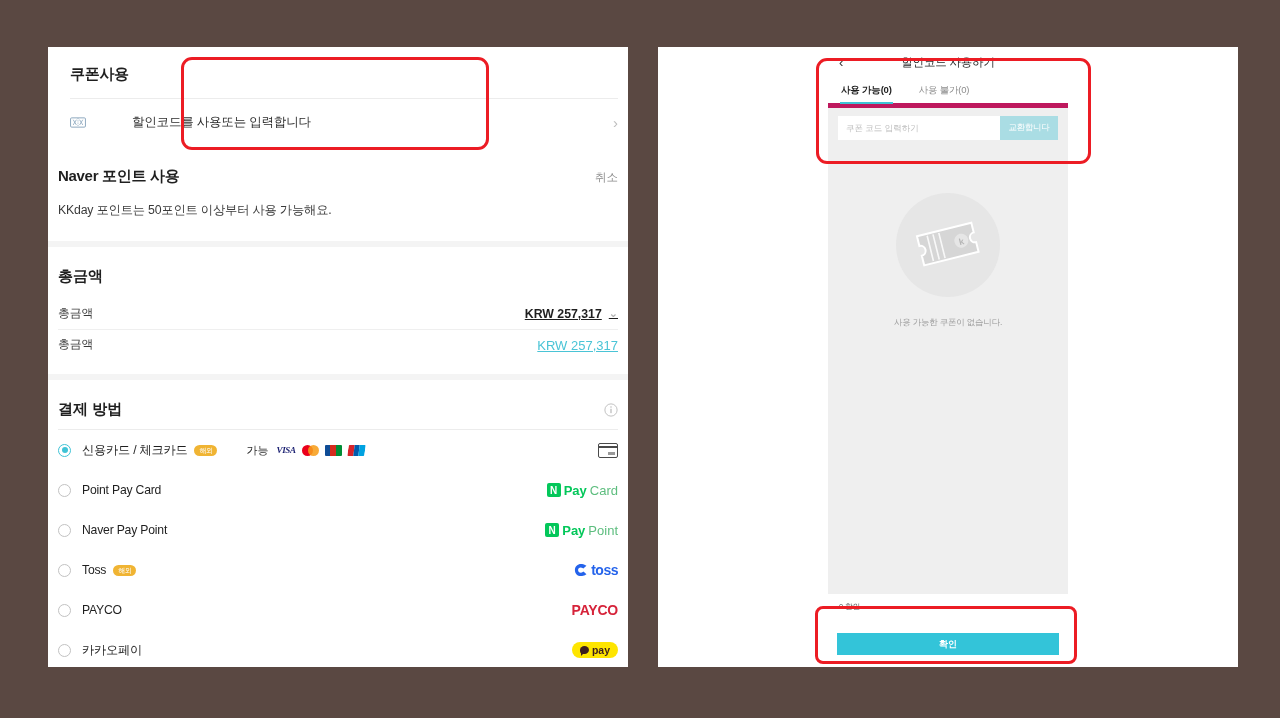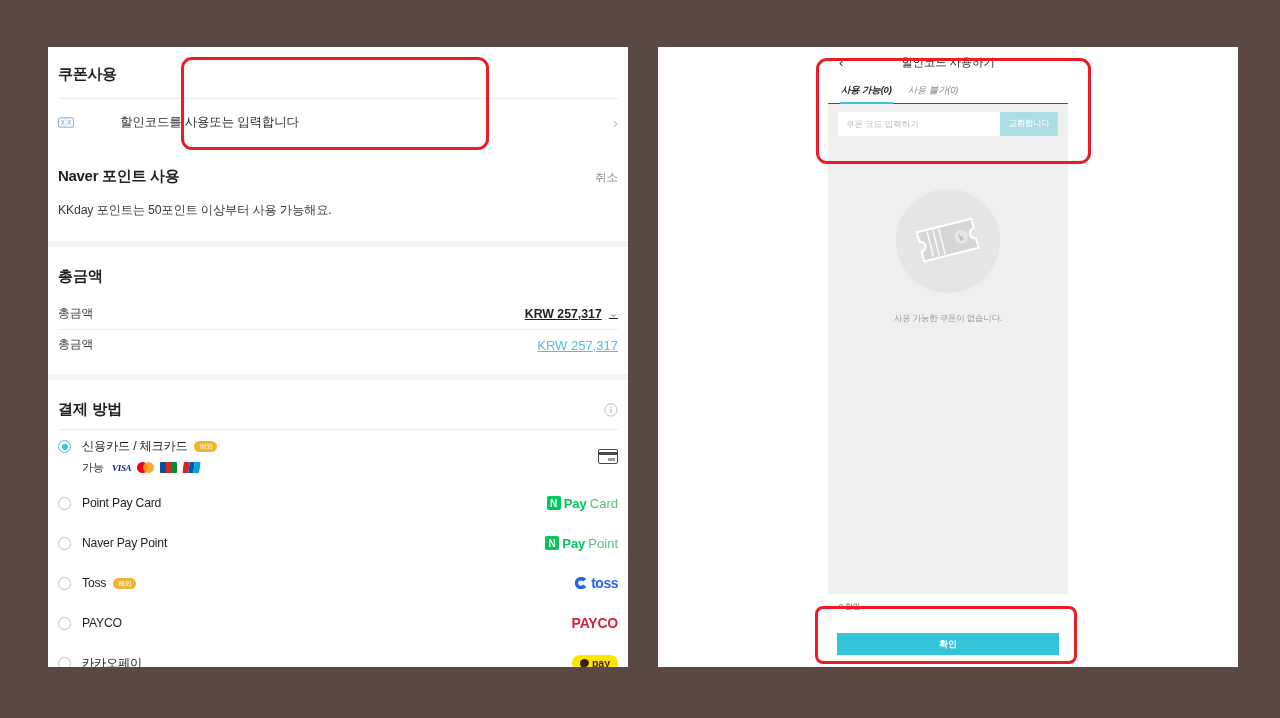--- a/index.html
+++ b/index.html
@@ -21,21 +21,21 @@
   .pl-inner { padding: 0 10px; }
 
   .sec { padding: 0 0; }
   .sec-title {
     font-size: 15px; font-weight: bold; color: #1f1f1f;
     padding: 18px 0 14px 0;
     letter-spacing: -0.3px;
   }
   .row-divider { height: 1px; background: #ececec; }
 
-  .coupon-block { margin: 0 0 0 0; }
+  .coupon-block { margin: 0 0 0 12px; }
   .coupon-row {
     display: flex; align-items: center;
     height: 46px; cursor: pointer; gap: 36px;
   }
   .ticket-ico { width: 16px; height: 11px; margin-right: 10px; flex: none; }
   .coupon-text { font-size: 12.5px; color: #2b2b2b; letter-spacing: -0.2px; }
   .chev-right { margin-left: auto; color: #bdbdbd; font-size: 15px; line-height: 1; }
 
   .point-head {
     display: flex; align-items: baseline;
@@ -57,21 +57,21 @@
   .amt-chev { color: #b0b0b0; font-size: 11px; }
   .amt-row.total { border-top: 1px solid #efefef; }
   .amt-row.total .amt-val { color: #4ac4d6; font-weight: normal; font-size: 13px; }
 
   .pay-head { display: flex; align-items: center; padding: 20px 0 10px 0; }
   .pay-head .t { font-size: 15px; font-weight: bold; color: #1f1f1f; }
   .info-ico { margin-left: auto; width: 14px; height: 14px; }
 
   .pay-list { }
   .pay-item { display: flex; align-items: center; min-height: 40px; padding: 8px 0; cursor: pointer; }
-  .pay-left { display: flex; flex-direction: column; gap: 5px; text-align: right; }
+  .pay-left { display: flex; gap: 5px; text-align: right; }
   .pay-line { display: flex; align-items: center; }
   .radio {
     width: 13px; height: 13px; border-radius: 50%;
     border: 1px solid #c2c2c2; background: #fff;
     margin-right: 11px; flex: none; position: relative;
   }
   .radio.on { border-color: #3fc3d6; }
   .radio.on::after {
     content: ""; position: absolute; left: 50%; top: 50%;
     width: 6px; height: 6px; border-radius: 50%; background: #3fc3d6;
@@ -145,21 +145,21 @@
     width: 240px; height: 620px;
     background: #efefef;
     display: flex; flex-direction: column;
   }
   .ph-header {
     background: #fff; height: 30px; display: flex; align-items: center;
     position: relative; flex: none;
   }
   .ph-back { position: absolute; left: 11px; font-size: 13px; color: #333; line-height: 1; cursor: pointer; }
   .ph-title { width: 100%; text-align: center; font-size: 11.5px; font-weight: normal; color: #1f1f1f; letter-spacing: -0.2px; }
-  .ph-tabs { background: #fff; display: flex; gap: 14px; padding: 0 12px; border-bottom: 1px solid #be185d; flex: none; font-style: italic; }
+  .ph-tabs { background: #fff; display: flex; gap: 25px; padding: 0 12px; border-bottom: 5px solid #be185d; flex: none; }
   .ph-tab { font-size: 9.5px; color: #8d8d8d; padding: 7px 1px 6px; position: relative; cursor: pointer; letter-spacing: -0.2px; }
   .ph-tab.active { color: #1f1f1f; font-weight: bold; }
   .ph-tab.active::after {
     content: ""; position: absolute; left: 0; right: 0; bottom: -1px; height: 2px; background: #3fc3d6;
   }
   .ph-inputwrap {
     background: #efefef; padding: 8px 10px 9px; display: flex; align-items: center;
     gap: 0; flex: none;
   }
   .cp-input {

